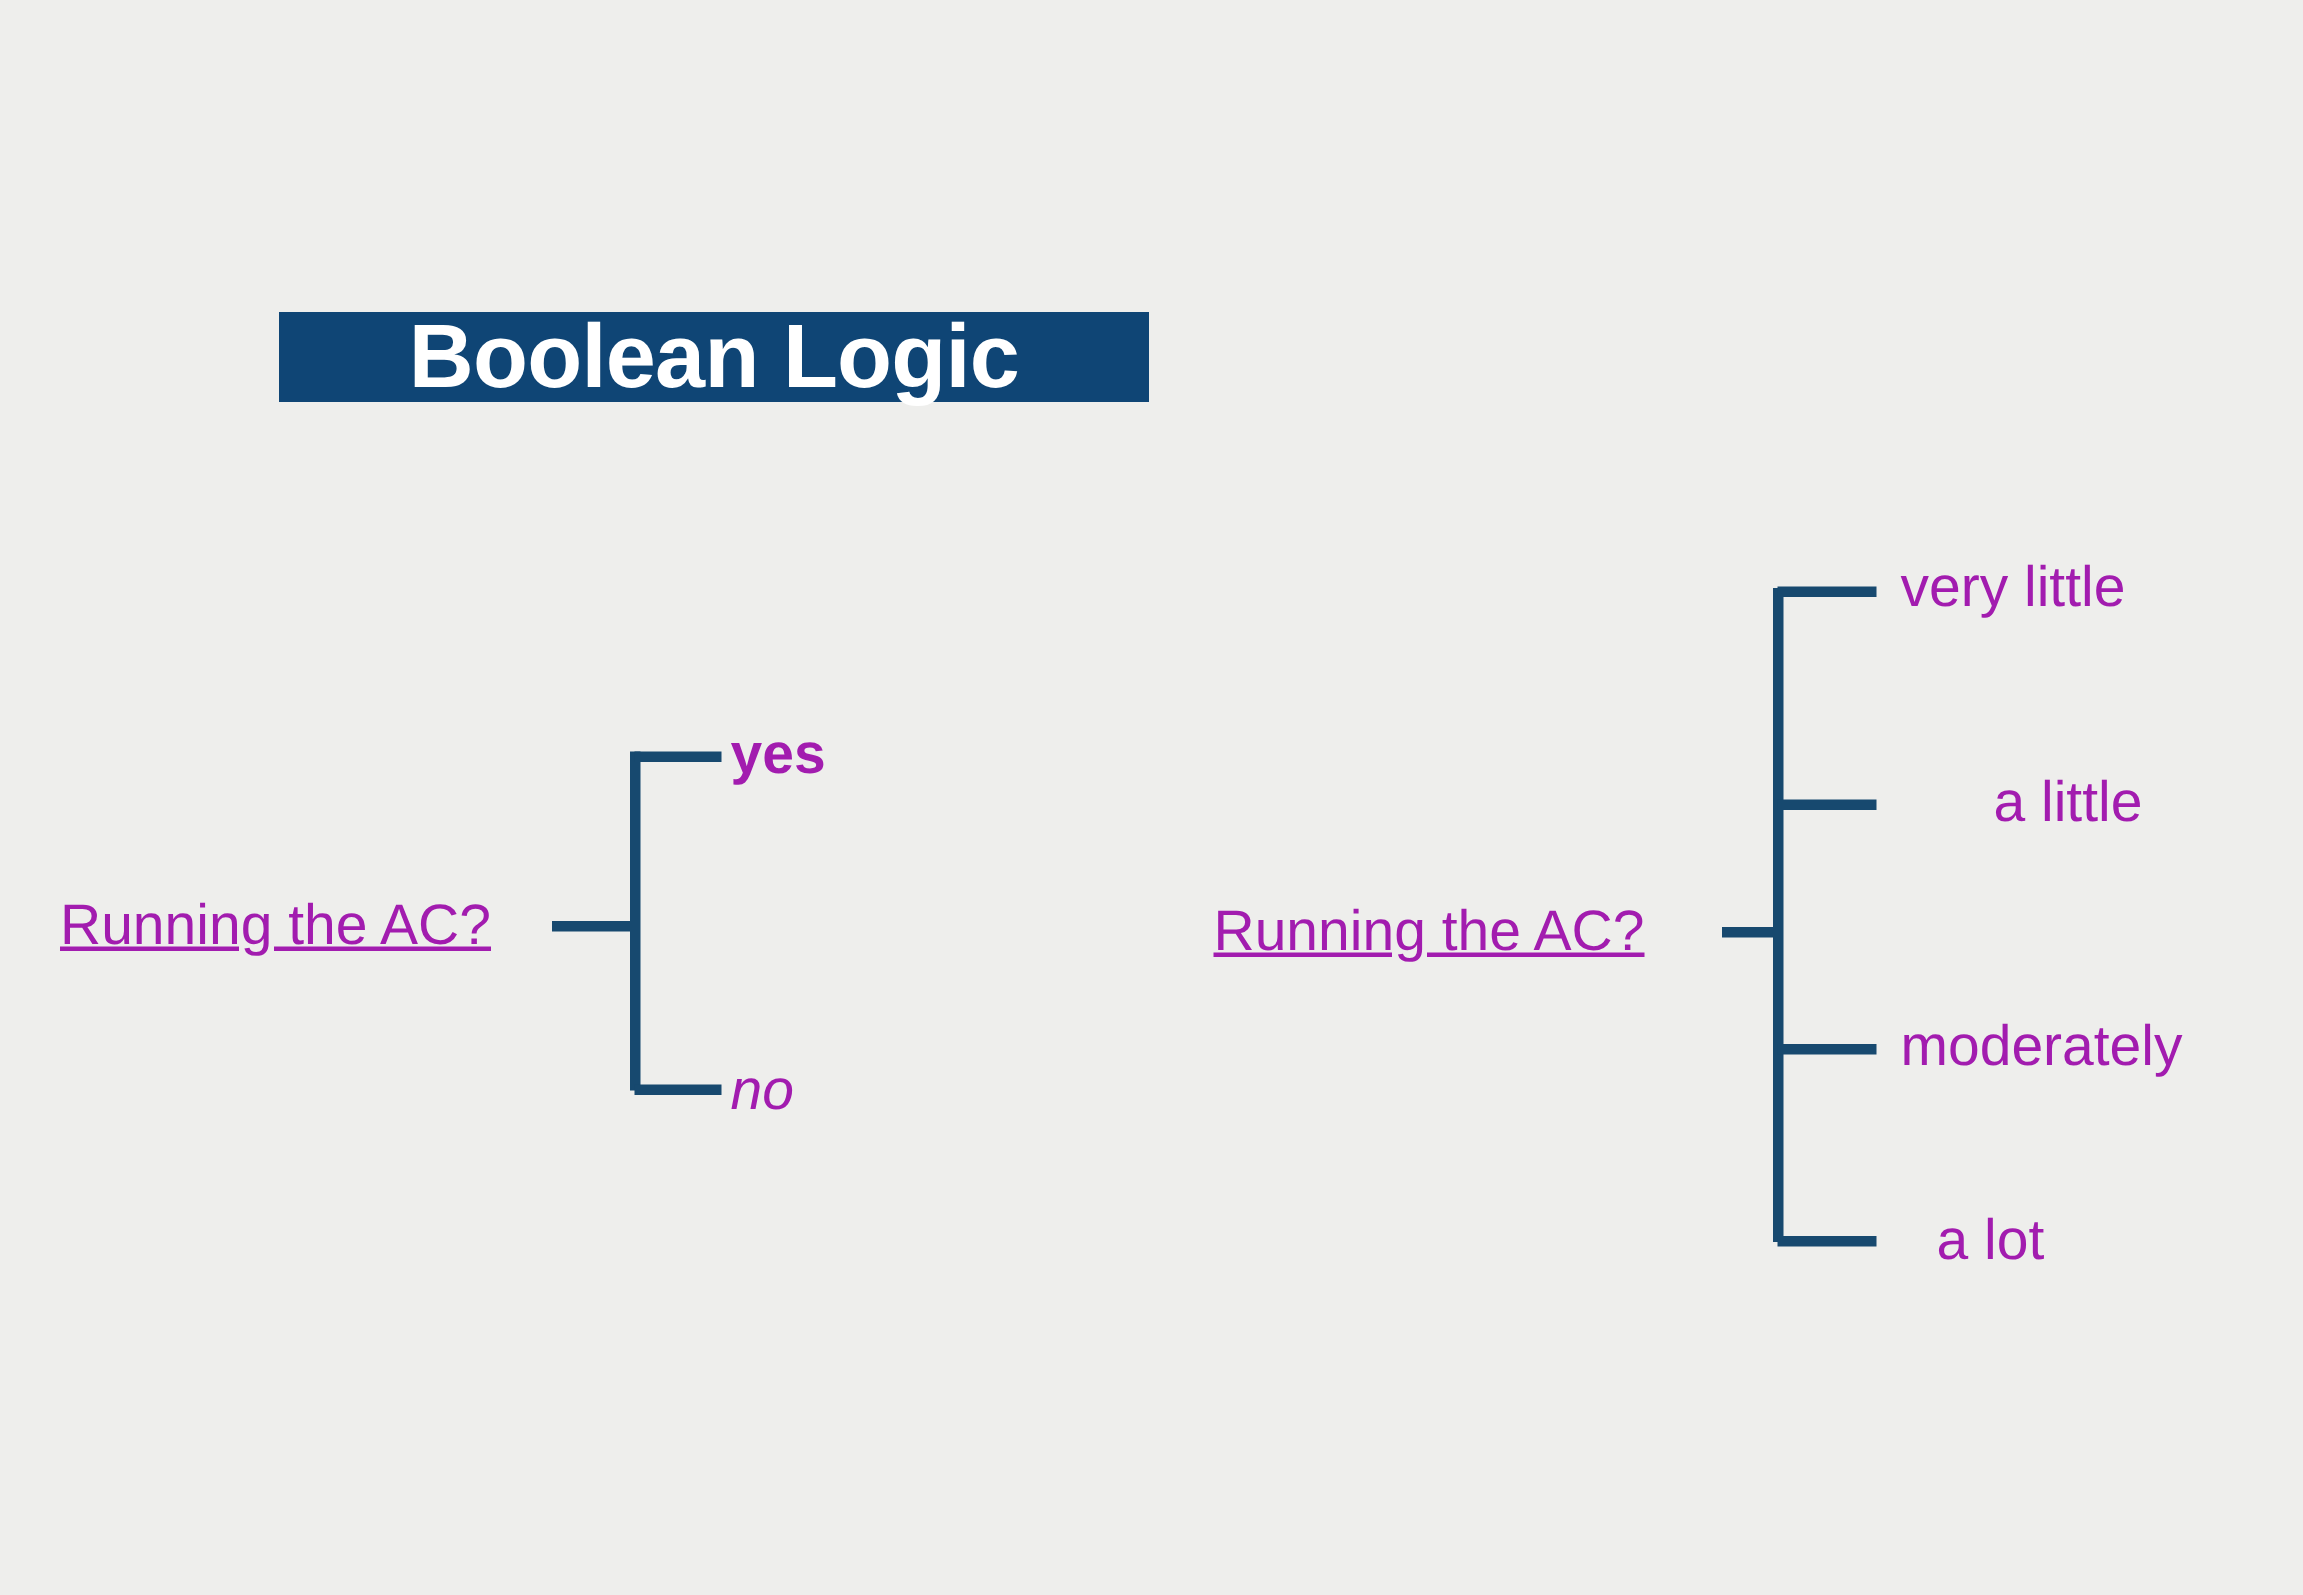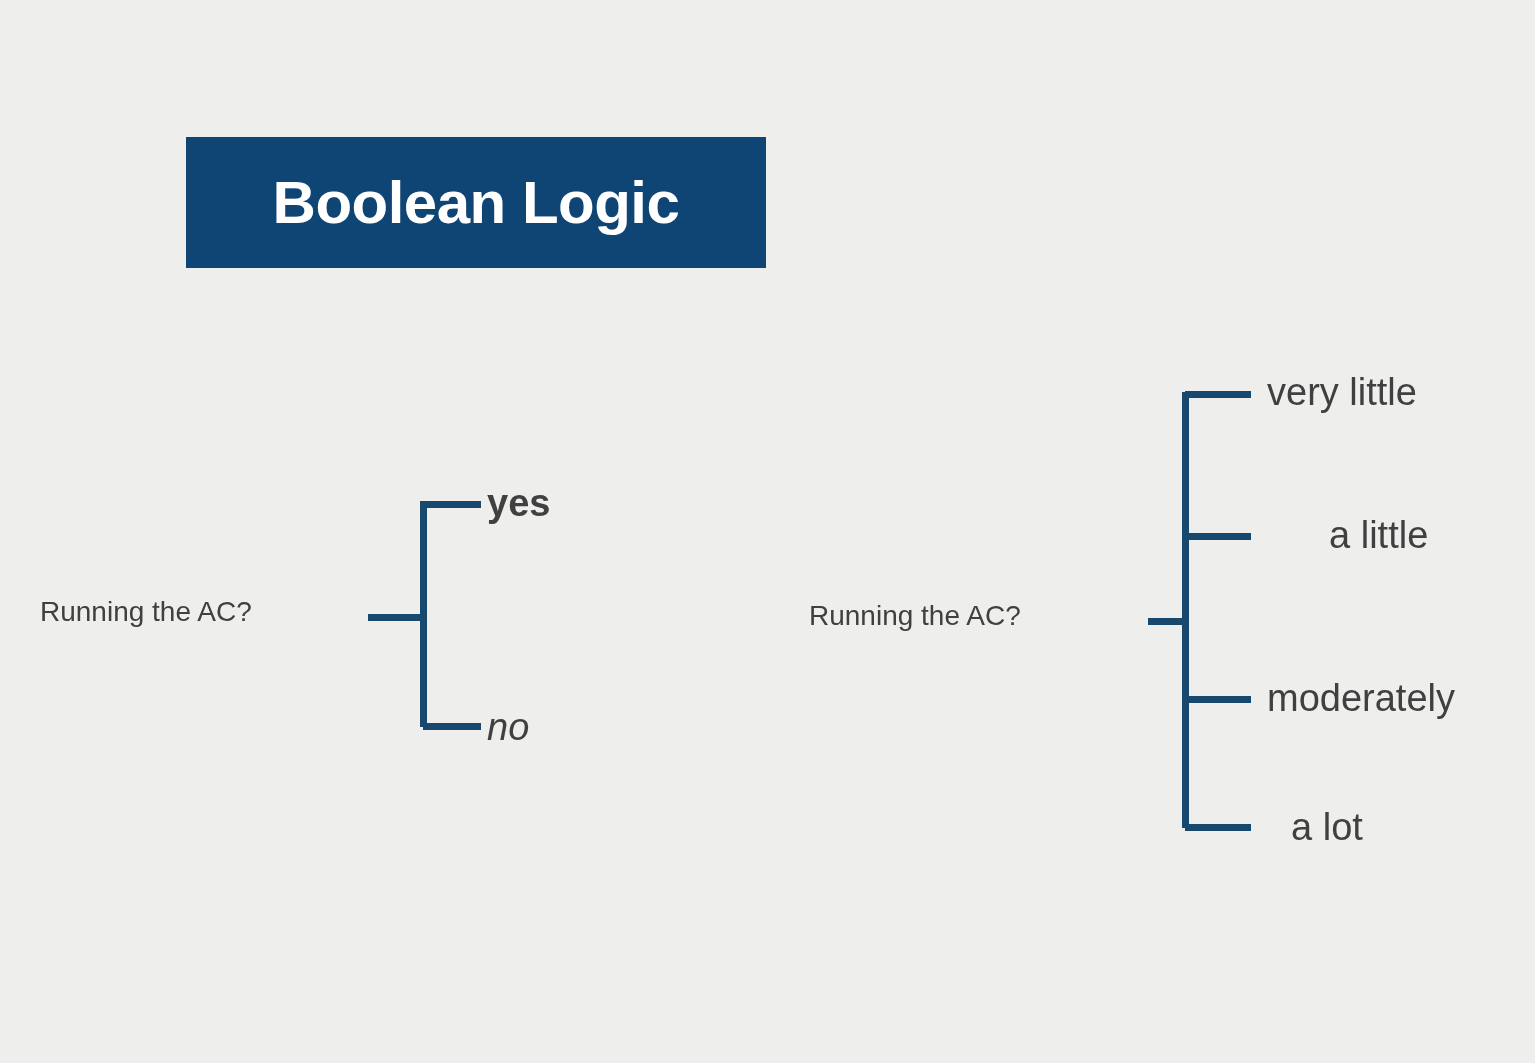--- a/index.html
+++ b/index.html
@@ -16,20 +16,21 @@
   }
 
   
   .header-band {
     position: absolute;
     left: 186px;
     top: 137px;
     width: 1162px;
     height: 131px;
     display: flex;
+    align-items: flex-end;
   }
   .header-cell {
     display: flex;
     align-items: center;
     justify-content: center;
     color: #ffffff;
     font-weight: bold;
     font-size: 60px;
     letter-spacing: -0.5px;
     line-height: 1;
@@ -45,27 +46,27 @@
     left: 0;
     width: 1535px;
     height: 1063px;
     pointer-events: none;
   }
   .panel svg { display: block; }
 
   
   .dg-text {
     position: absolute;
-    color: #404040;
+    color: #a21caf;
     font-size: 38px;
     font-weight: 400;
     line-height: 1;
     white-space: nowrap;
   }
-  .dg-question { font-size: 28px; }
+  .dg-question { font-size: 38px; text-decoration: underline; }
   .dg-leaf     { font-size: 38px; }
 
   
   .q-left   { left: 40px;  top: 598px; }
   .leaf-yes { left: 487px; top: 484px; font-weight: bold; }
   .leaf-no  { left: 487px; top: 708px; font-style: italic; }
 
   
   .q-right        { left: 809px;  top: 602px; }
   .leaf-verylittle{ left: 1267px; top: 373px; }

